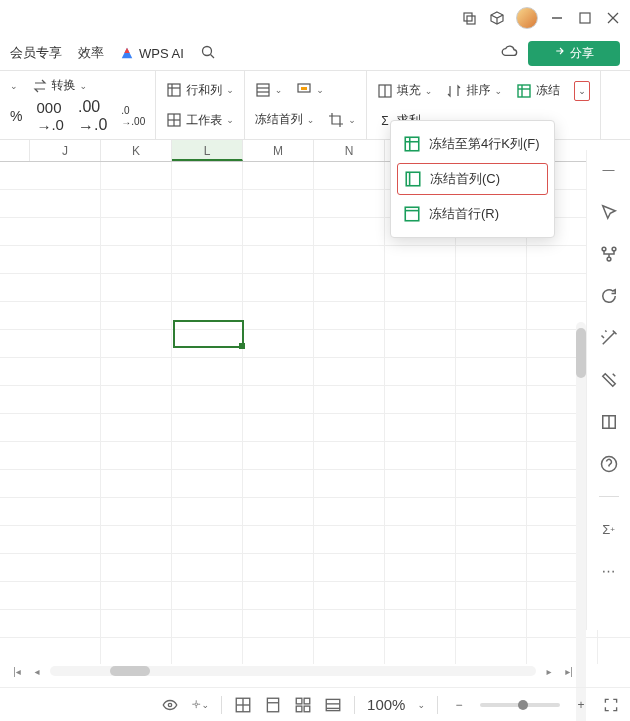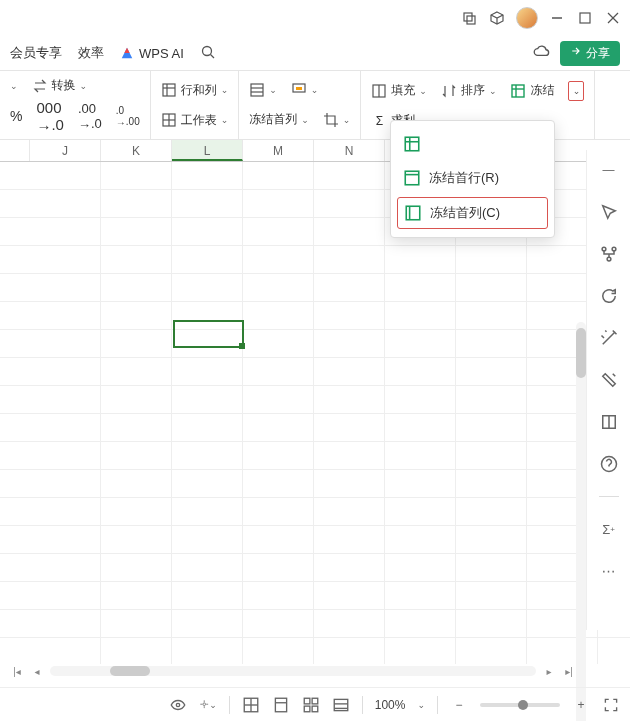--- a/index.html
+++ b/index.html
@@ -8,21 +8,21 @@
   .titlebar { height: 36px; display: flex; align-items: center; justify-content: flex-end; padding: 0 8px; gap: 10px; }
   .titlebar .icon { width: 18px; height: 18px; display: flex; align-items: center; justify-content: center; color: #555; }
   .titlebar .icon svg { width: 16px; height: 16px; }
   .titlebar .avatar { width: 22px; height: 22px; border-radius: 50%; background: linear-gradient(135deg,#f8d48a,#d97b38); border:1px solid #ccc; }
 
   .menubar { height: 34px; display: flex; align-items: center; padding: 0 10px; gap: 16px; }
   .menubar .menu-item { font-size: 13px; color: #333; }
   .menubar .ai { display: flex; align-items: center; gap: 5px; font-size: 13px; color: #333; }
   .menubar .ai .logo { width: 14px; height: 14px; }
   .menubar .right { margin-left: auto; display: flex; align-items: center; gap: 10px; }
-  .share-btn { background: #22a06b; color: #fff; border-radius: 4px; padding: 4px 10px; font-size: 12px; display: flex; align-items: flex-start; gap: 4px; }
+  .share-btn { background: #22a06b; color: #fff; border-radius: 4px; padding: 4px 26px; font-size: 12px; display: flex; align-items: flex-start; gap: 4px; }
   
   .toolbar { height: 70px; border-top: 1px solid #e5e5e5; border-bottom: 1px solid #e5e5e5; display: flex; align-items: stretch; }
   .tb-group { border-right: 1px solid #e5e5e5; padding: 6px 10px; display: flex; flex-direction: column; justify-content: space-around; gap: 4px; }
   .tb-item { display: flex; align-items: center; gap: 4px; font-size: 12px; color: #333; white-space: nowrap; }
   .tb-item .caret { font-size: 9px; color: #666; }
   .tb-item .ic { width: 16px; height: 16px; display:flex; align-items:center; justify-content:center; }
   .tb-row { display: flex; gap: 14px; align-items: center; }
   .freeze-caret { width:16px; height:20px; border:1px solid #d9534f; border-radius:2px; display:flex; align-items:center; justify-content:center; font-size:9px; color:#555; }
 
   .sheet-area { position: relative; height: 524px; }
@@ -47,21 +47,21 @@
   .right-panel .ric { width:20px; height:20px; color:#666; display:flex; align-items:center; justify-content:center; }
   .right-panel .sep { width: 20px; border-top:1px solid #ddd; }
 
   .hscroll { position:absolute; bottom: 42px; left:10px; right:54px; height:16px; display:flex; align-items:center; gap:6px; }
   .hscroll .arrow { width:14px; height:14px; display:flex; align-items:center; justify-content:center; color:#888; font-size:10px; }
   .hscroll .track { flex:1; height:10px; background:#f4f4f4; border-radius:5px; position:relative; }
   .hscroll .thumb { position:absolute; left:60px; width:40px; height:10px; background:#ccc; border-radius:5px; }
 
   .statusbar { position:absolute; bottom:0; left:0; right:0; height:34px; border-top:1px solid #eee; display:flex; align-items:center; justify-content:flex-end; padding:0 10px; gap:12px; }
   .statusbar .sb-ic { width:18px; height:18px; color:#666; display:flex; align-items:center; justify-content:center; }
-  .statusbar .zoom { font-size:12px; color:#444; }
+  .statusbar .zoom { font-size:15px; color:#444; }
   .vsep { width:1px; height:18px; background:#ddd; }
 
   .sb-scroll { position:absolute; right:44px; top:182px; width:10px; height:430px; background:#f4f4f4; border-radius:5px; }
   .sb-scroll .th { width:10px; height:50px; background:#ccc; border-radius:5px; margin-top:6px; }
 </style>
 </head>
 <body>
 
 <div class="titlebar">
   <div class="icon">
@@ -139,21 +139,21 @@
         </div>
     </div>
     <div class="tb-row">
       <div class="tb-item">
           <span style="font-size:14px">%</span>
         </div>
       <div class="tb-item">
           <span style="font-size:15px">000<br>→.0</span>
         </div>
       <div class="tb-item">
-          <span style="font-size:13px">.00<br>→.0</span>
+          <span style="font-size:16px">.00<br>→.0</span>
         </div>
       <div class="tb-item">
           <span style="font-size:10px">.0<br>→.00</span>
         </div>
     </div>
   </div>
   <div class="tb-group">
     <div class="tb-item">
         <span class="ic">
           <svg viewBox="0 0 16 16" fill="none" stroke="#555" stroke-width="1.2">
@@ -276,39 +276,40 @@
 
 <div class="dropdown">
   <div class="dd-item">
       <span class="ic">
         <svg viewBox="0 0 16 16" fill="none" stroke="currentColor" stroke-width="1.4">
           <rect x="2" y="2" width="12" height="12"></rect>
           <line x1="6" y1="2" x2="6" y2="14"></line>
           <line x1="2" y1="6" x2="14" y2="6"></line>
         </svg>
       </span>
+      <span>冻结至第4行K列(F)</span>
+    </div>
+  <div class="dd-item highlight">
+      <span class="ic">
+        <svg viewBox="0 0 16 16" fill="none" stroke="currentColor" stroke-width="1.4">
+          <rect x="2" y="2" width="12" height="12"></rect>
+          <line x1="5" y1="2" x2="5" y2="14"></line>
+        </svg>
+      </span>
+      <span>冻结首列(C)</span>
     </div>
   <div class="dd-item">
       <span class="ic">
         <svg viewBox="0 0 16 16" fill="none" stroke="currentColor" stroke-width="1.4">
           <rect x="2" y="2" width="12" height="12"></rect>
           <line x1="2" y1="5" x2="14" y2="5"></line>
         </svg>
       </span>
       <span>冻结首行(R)</span>
     </div>
-  <div class="dd-item highlight">
-      <span class="ic">
-        <svg viewBox="0 0 16 16" fill="none" stroke="currentColor" stroke-width="1.4">
-          <rect x="2" y="2" width="12" height="12"></rect>
-          <line x1="5" y1="2" x2="5" y2="14"></line>
-        </svg>
-      </span>
-      <span>冻结首列(C)</span>
-    </div>
 </div>
 
 <div class="right-panel">
   <div class="ric">—</div>
   <div class="ric">
       <svg viewBox="0 0 16 16" fill="none" stroke="currentColor" stroke-width="1.2">
         <path d="M3 3l10 4-4 2-2 4z"></path>
       </svg>
     </div>
   <div class="ric">

